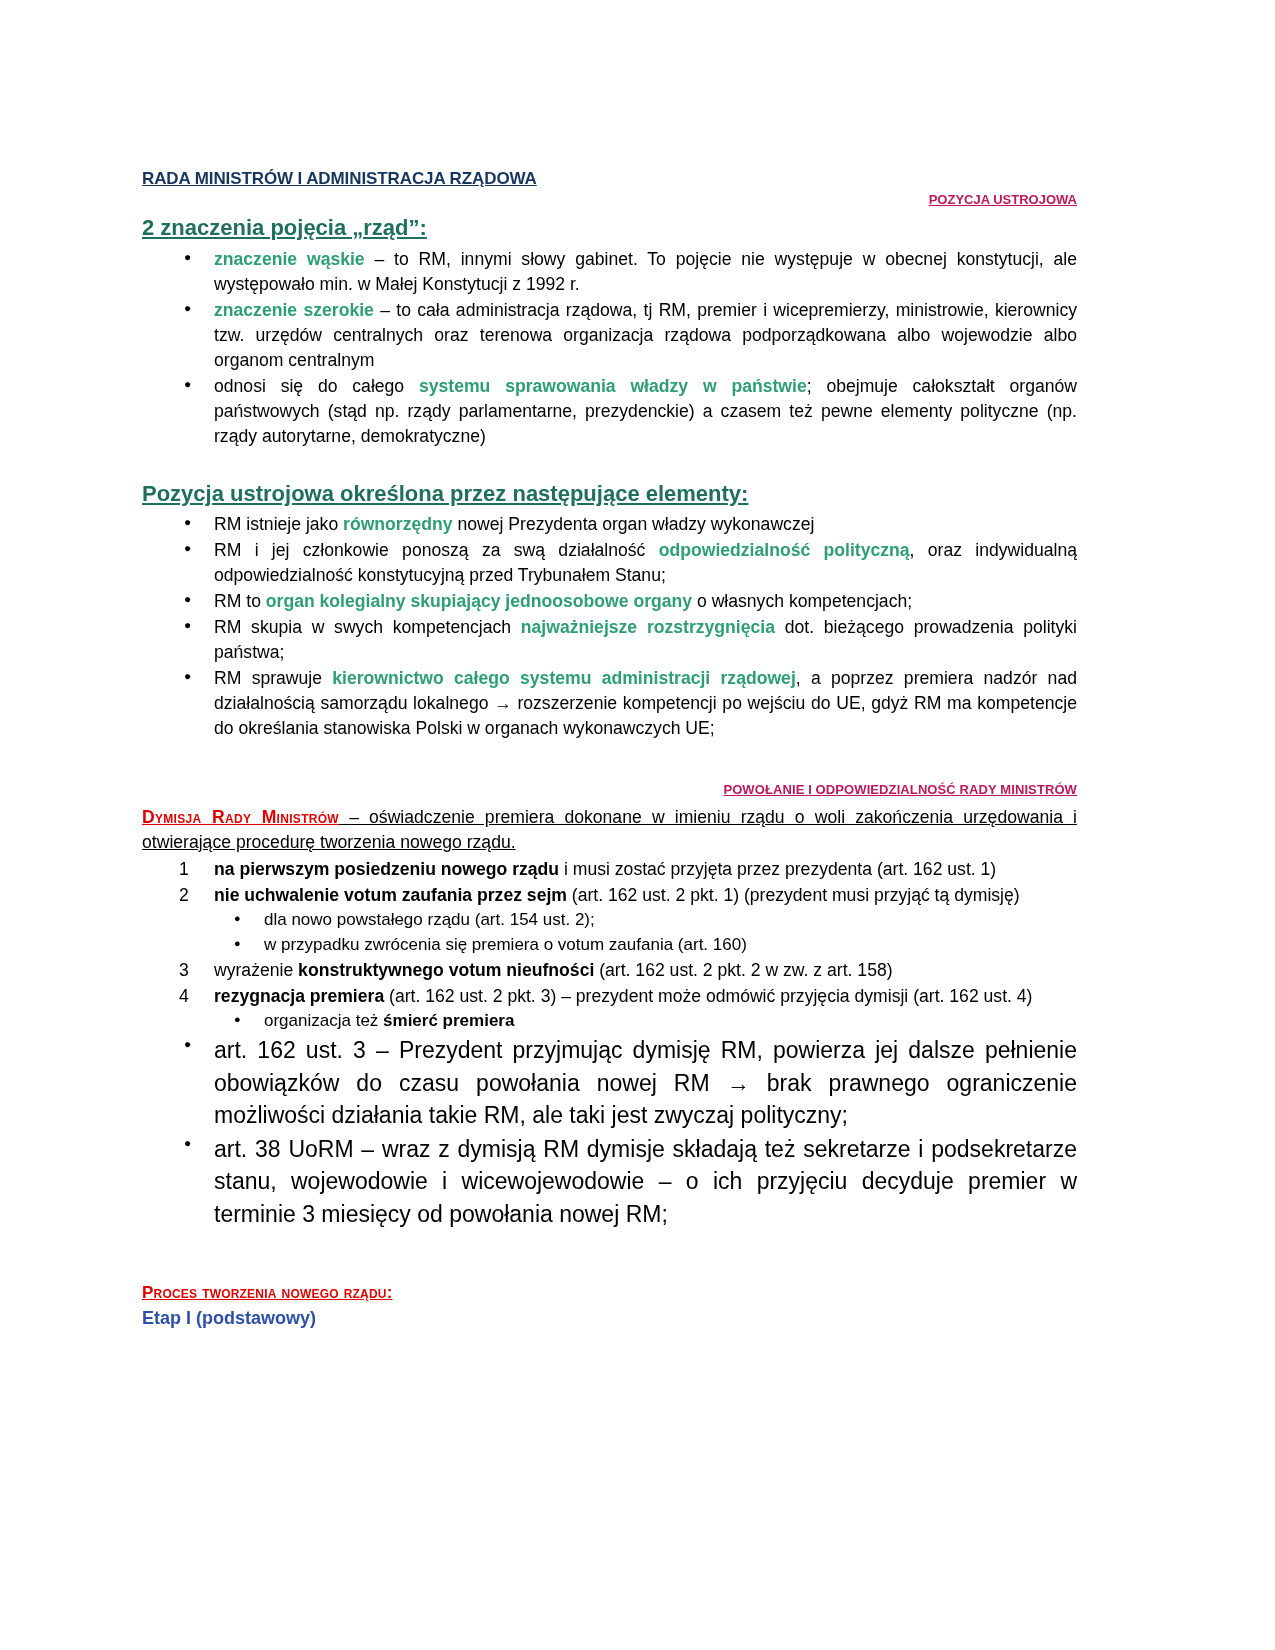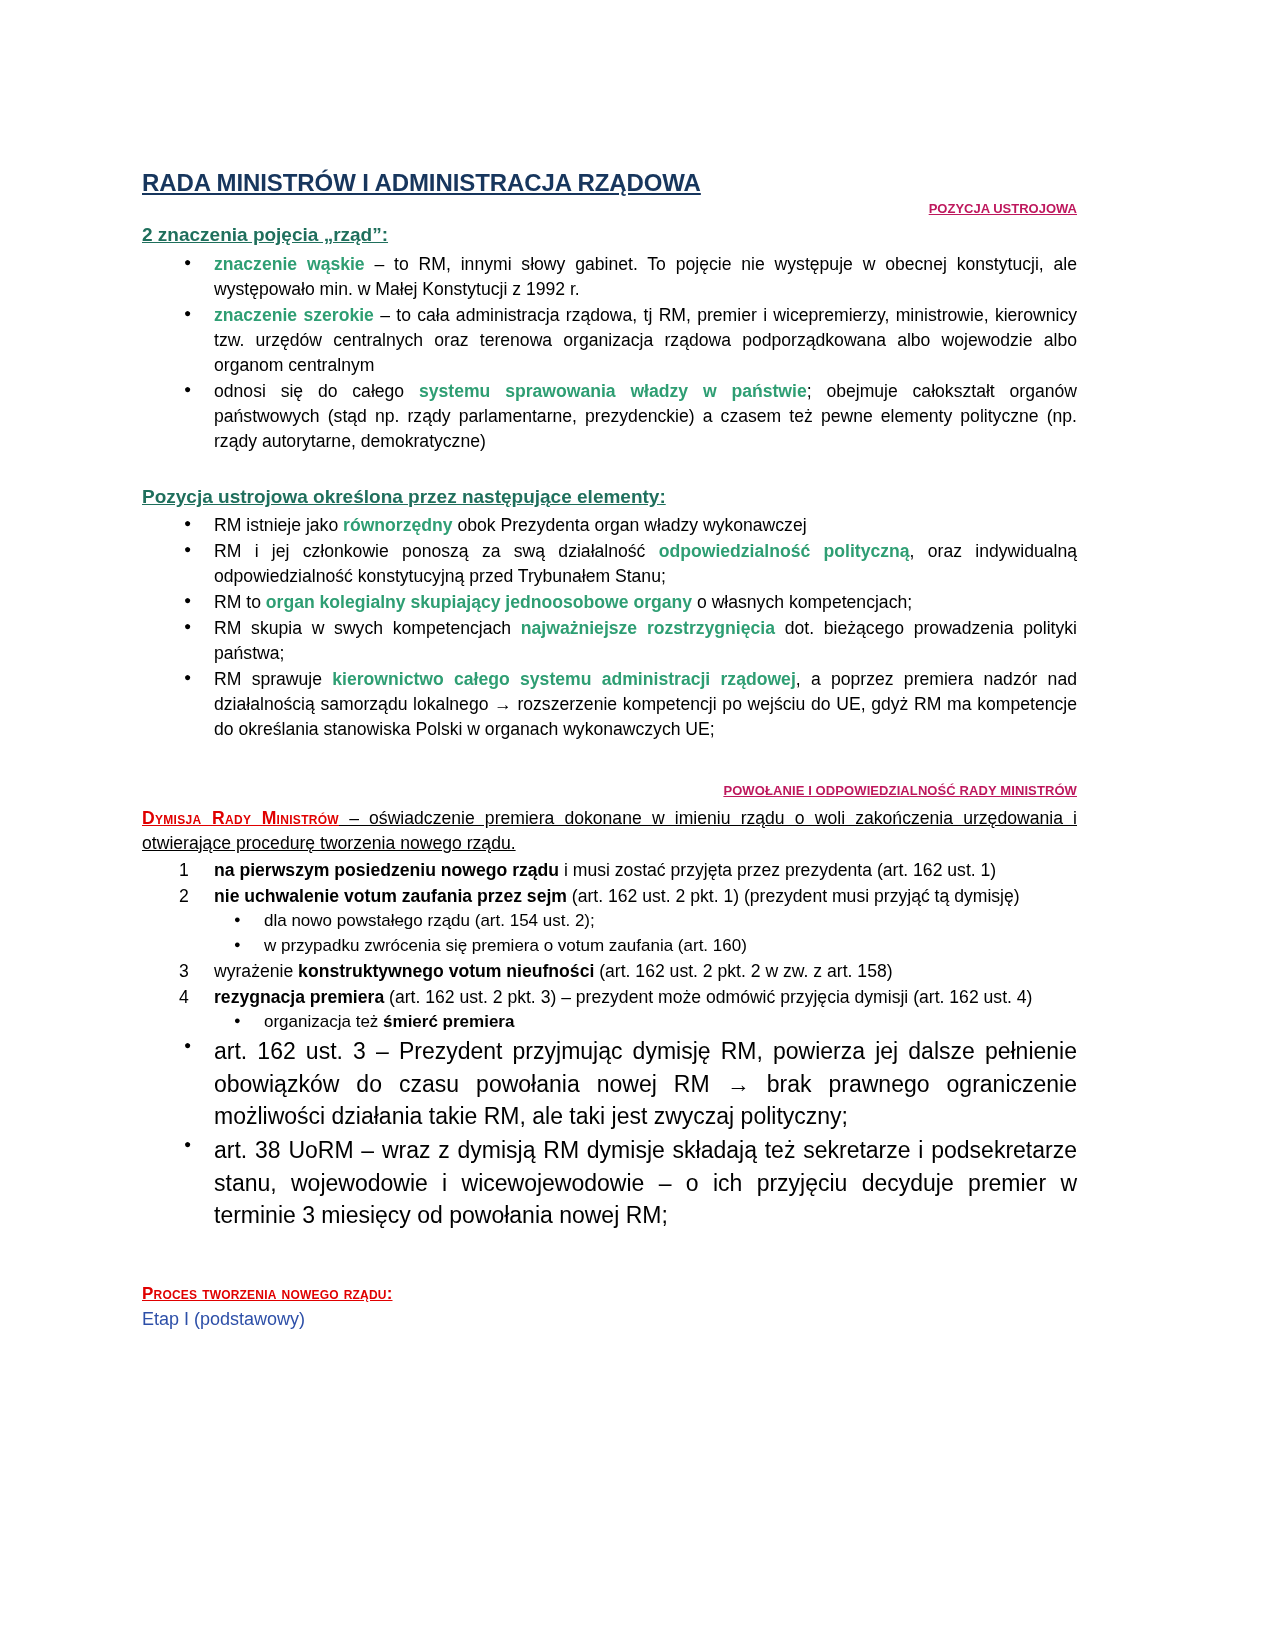--- a/index.html
+++ b/index.html
@@ -20,59 +20,59 @@
     height: 1650px;
     box-sizing: border-box;
     padding: 168px 198px 0 142px;
   }
   .content {
     width: 935px;
   }
 
   
   .h-title {
-    font-size: 24px;
+    font-size: 17px;
     font-weight: bold;
     color: #17365d;
     text-decoration: underline;
     letter-spacing: -0.1px;
     line-height: 1.28;
     margin: 0 0 2px 0;
   }
   .h-center {
     font-size: 13px;
     font-weight: bold;
     color: #be185d;
     text-decoration: underline;
     text-align: right;
     line-height: 1.28;
     margin: 0 0 6px 0;
   }
   .h-center.wide { letter-spacing: 0.1px; }
   .h-green {
-    font-size: 19px;
+    font-size: 22px;
     font-weight: bold;
     color: #1f6f5c;
     text-decoration: underline;
     line-height: 1.3;
     margin: 0 0 4px 0;
   }
   .h-red {
     font-size: 17px;
     font-weight: bold;
     color: #e00000;
     text-decoration: underline;
     font-variant: small-caps;
     letter-spacing: 0.2px;
     line-height: 1.3;
     margin: 0 0 3px 0;
   }
   .h-blue {
     font-size: 18px;
-    font-weight: normal;
+    font-weight: bold;
     color: #2d4fa8;
     line-height: 1.3;
     margin: 0;
   }
 
   
   p.body {
     font-size: 17.6px;
     line-height: 1.42;
     text-align: justify;
@@ -209,21 +209,21 @@
         <span>odnosi się do całego </span><span class="g">systemu sprawowania władzy w państwie</span><span>; obejmuje całokształt organów państwowych (stąd np. rządy parlamentarne, prezydenckie) a czasem też pewne elementy polityczne (np. rządy autorytarne, demokratyczne)</span>
       </li>
     </ul>
 
     <div class="spacer-lg"></div>
 
     <div class="h-green">Pozycja ustrojowa określona przez następujące elementy:</div>
 
     <ul class="b1">
       <li>
-        <span>RM istnieje jako </span><span class="g">równorzędny</span><span> obok Prezydenta organ władzy wykonawczej</span>
+        <span>RM istnieje jako </span><span class="g">równorzędny</span><span> nowej Prezydenta organ władzy wykonawczej</span>
       </li>
       <li>
         <span>RM i jej członkowie ponoszą za swą działalność </span><span class="g">odpowiedzialność polityczną</span><span>, oraz indywidualną odpowiedzialność konstytucyjną przed Trybunałem Stanu;</span>
       </li>
       <li>
         <span>RM to </span><span class="g">organ kolegialny skupiający jednoosobowe organy</span><span> o własnych kompetencjach;</span>
       </li>
       <li>
         <span>RM skupia w swych kompetencjach </span><span class="g">najważniejsze rozstrzygnięcia</span><span> dot. bieżącego prowadzenia polityki państwa;</span>
       </li>

